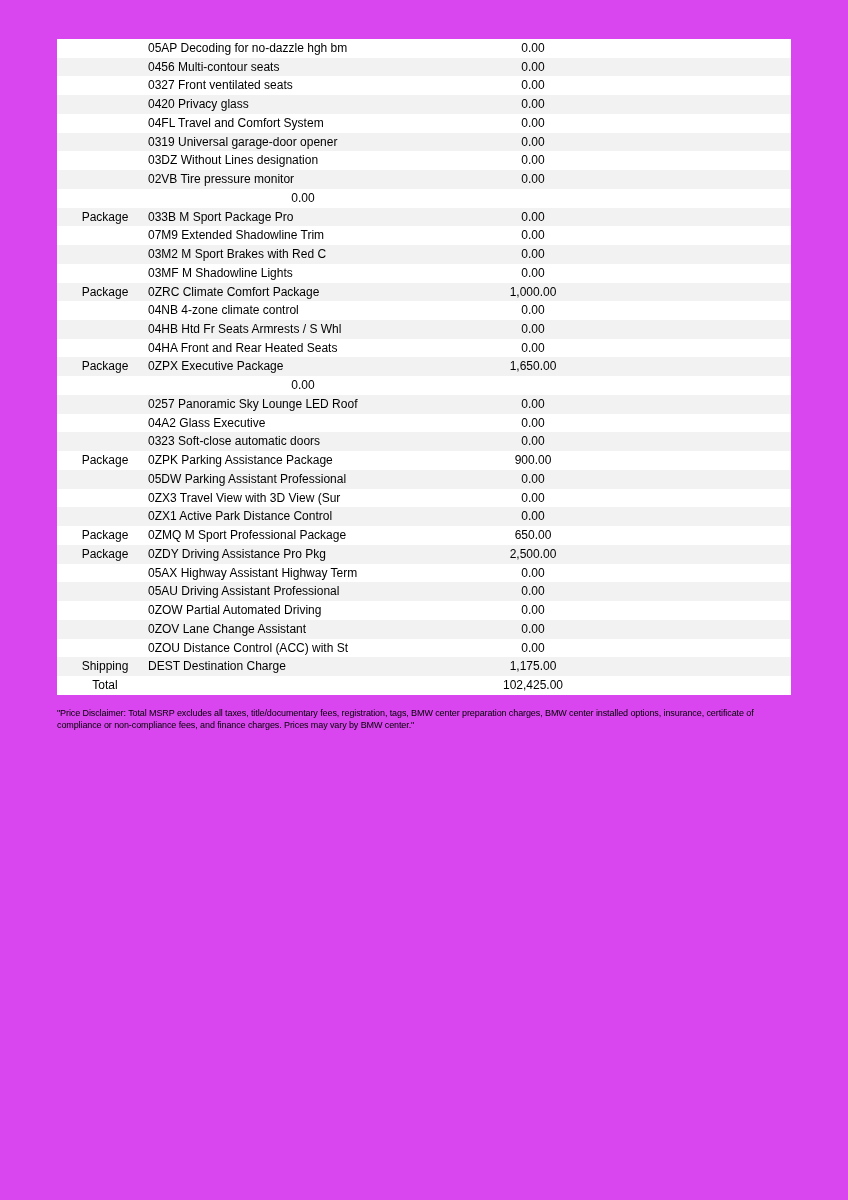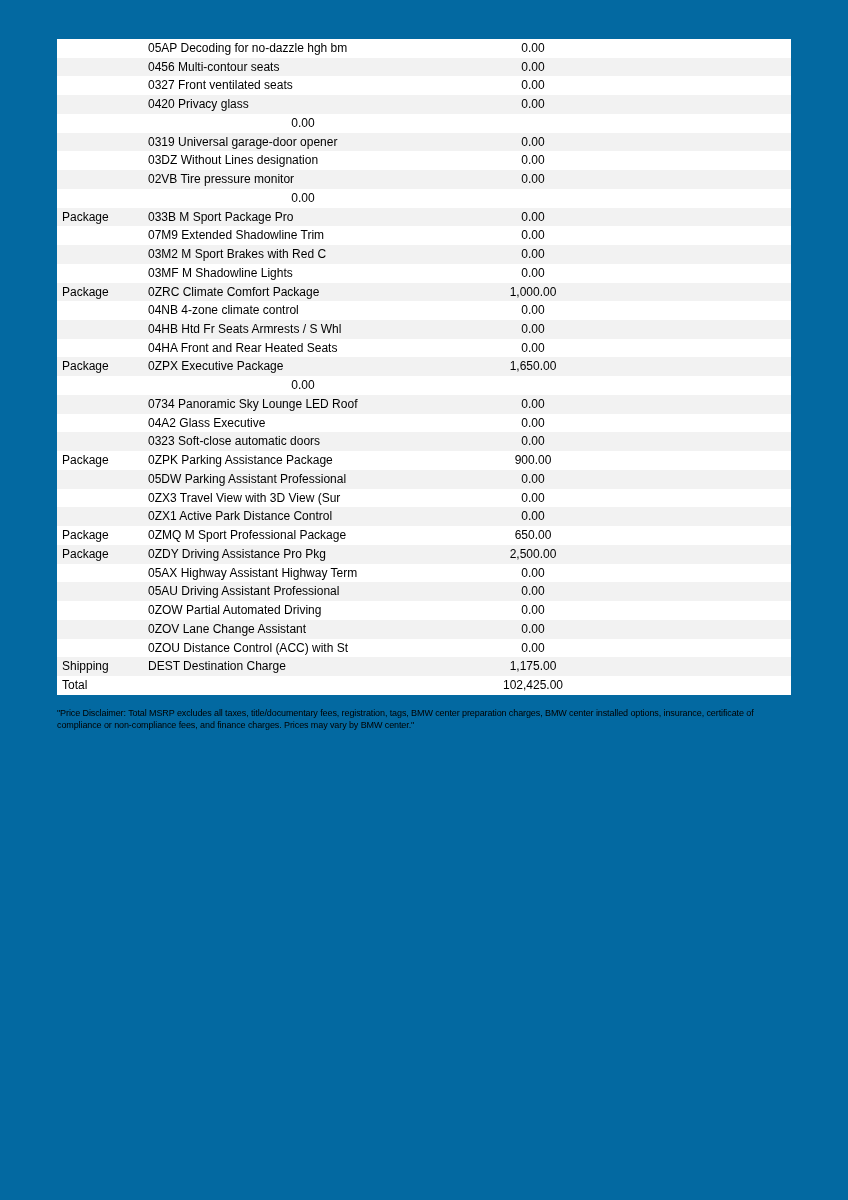--- a/index.html
+++ b/index.html
@@ -10,21 +10,21 @@
     width: 848px;
     height: 1200px;
     font-family: "Liberation Sans", sans-serif;
     color: #000000;
   }
   .page {
     position: relative;
     width: 848px;
     height: 1200px;
     overflow: hidden;
-    background: #0369a1;
+    background: #d946ef;
     padding-left: 23px;
   }
   .options-table {
     position: absolute;
     top: 39px;
     left: 57px;
     width: 734px;
   }
   .row {
     display: grid;
@@ -37,20 +37,21 @@
   }
   .row:nth-child(even) {
     background: #f2f2f2;
   }
   .cell {
     white-space: nowrap;
     overflow: hidden;
   }
   .cell-cat {
     padding-left: 5px;
+    text-align: center;
   }
   .cell-item {
     padding-left: 0px;
   }
   .cell-price {
     text-align: center;
     padding-right: 0px;
   }
   .disclaimer {
     position: absolute;
@@ -88,20 +89,21 @@
     <div class="cell cell-filler"></div>
   </div>
       <div class="row">
     <div class="cell cell-cat"></div>
     <div class="cell cell-item">0420 Privacy glass</div>
     <div class="cell cell-price">0.00</div>
     <div class="cell cell-filler"></div>
   </div>
       <div class="row">
     <div class="cell cell-cat"></div>
+    <div class="cell cell-item">04FL Travel and Comfort System</div>
     <div class="cell cell-price">0.00</div>
     <div class="cell cell-filler"></div>
   </div>
       <div class="row">
     <div class="cell cell-cat"></div>
     <div class="cell cell-item">0319 Universal garage-door opener</div>
     <div class="cell cell-price">0.00</div>
     <div class="cell cell-filler"></div>
   </div>
       <div class="row">
@@ -175,21 +177,21 @@
     <div class="cell cell-price">1,650.00</div>
     <div class="cell cell-filler"></div>
   </div>
       <div class="row">
     <div class="cell cell-cat"></div>
     <div class="cell cell-price">0.00</div>
     <div class="cell cell-filler"></div>
   </div>
       <div class="row">
     <div class="cell cell-cat"></div>
-    <div class="cell cell-item">0734 Panoramic Sky Lounge LED Roof</div>
+    <div class="cell cell-item">0257 Panoramic Sky Lounge LED Roof</div>
     <div class="cell cell-price">0.00</div>
     <div class="cell cell-filler"></div>
   </div>
       <div class="row">
     <div class="cell cell-cat"></div>
     <div class="cell cell-item">04A2 Glass Executive</div>
     <div class="cell cell-price">0.00</div>
     <div class="cell cell-filler"></div>
   </div>
       <div class="row">

